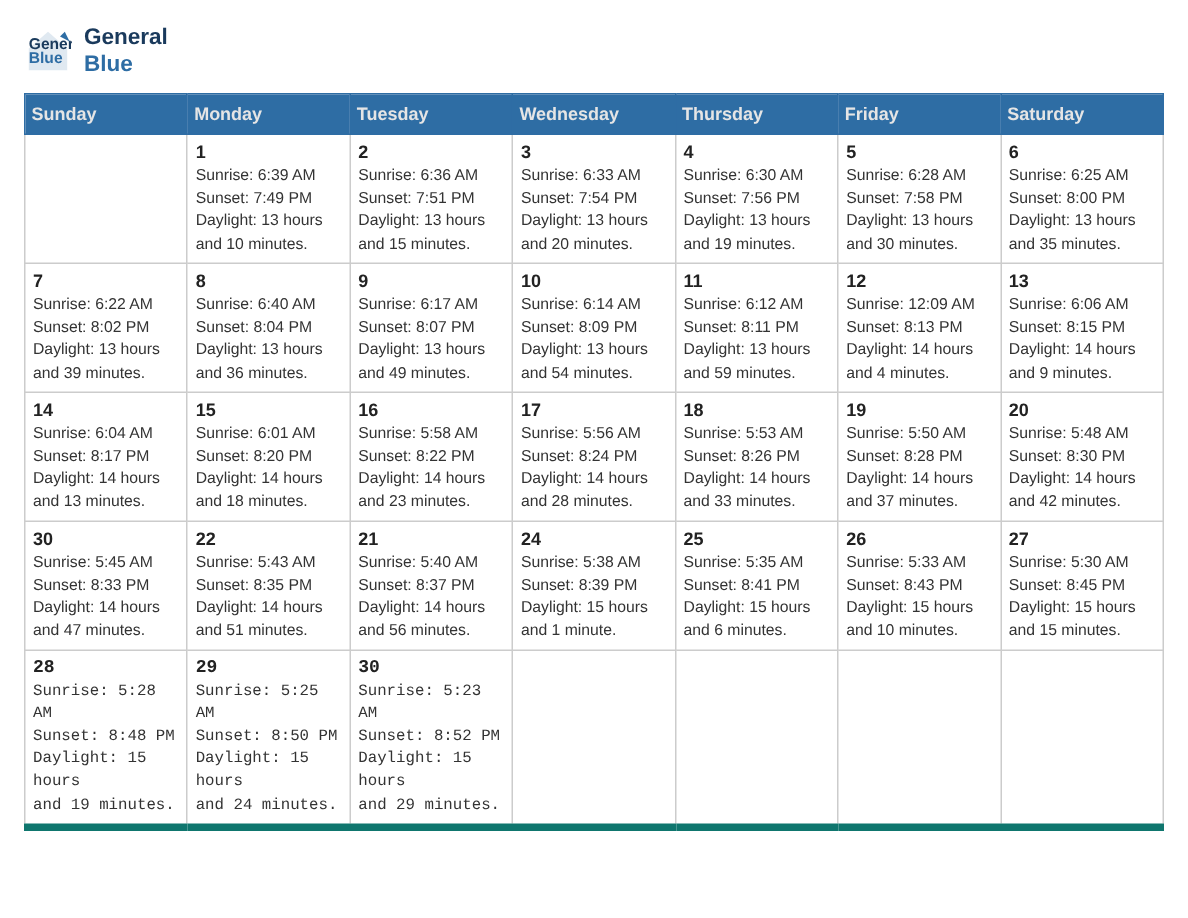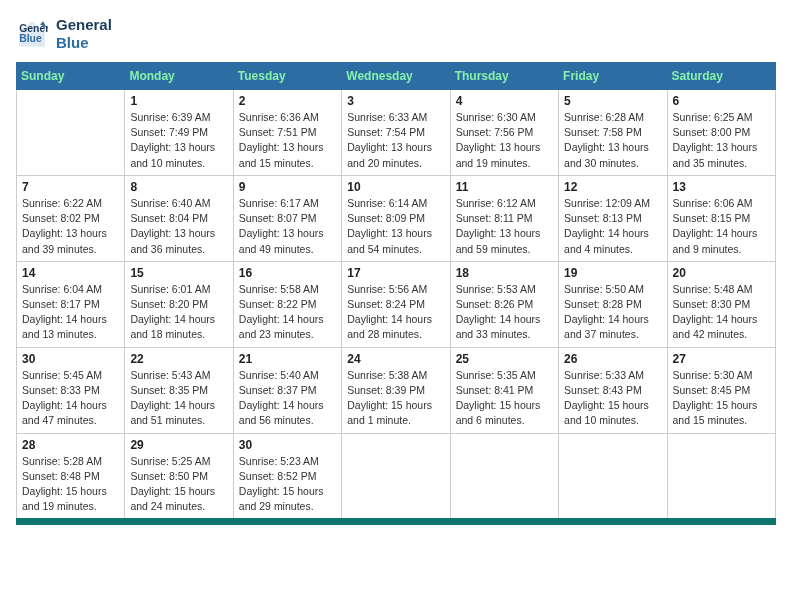--- a/index.html
+++ b/index.html
@@ -37,38 +37,39 @@
       font-size: 15px;
       color: #444;
     }
     .calendar {
       width: 100%;
       border-collapse: collapse;
       font-size: 11px;
     }
     .calendar th {
       background: #2e6da4;
-      color: #86efac;
+      color: #e5e5e5;
       padding: 6px 4px;
       text-align: left;
       font-size: 12px;
       font-weight: bold;
       border: 1px solid #2e6da4;
     }
     .calendar td {
       vertical-align: top;
       border: 1px solid #ccc;
       padding: 4px 5px;
       min-height: 80px;
       width: calc(100% / 7);
       color: #222;
       background: #fff;
     }
     .calendar tr:last-child td {
-      border-bottom: 7px solid #0f766e;
+      border-bottom: 5px solid #0f766e;
+      font-family: Liberation Mono, monospace;
     }
     .day-num {
       font-weight: bold;
       font-size: 12px;
       margin-bottom: 2px;
       display: block;
     }
     .day-info {
       font-size: 10.5px;
       line-height: 1.45;

